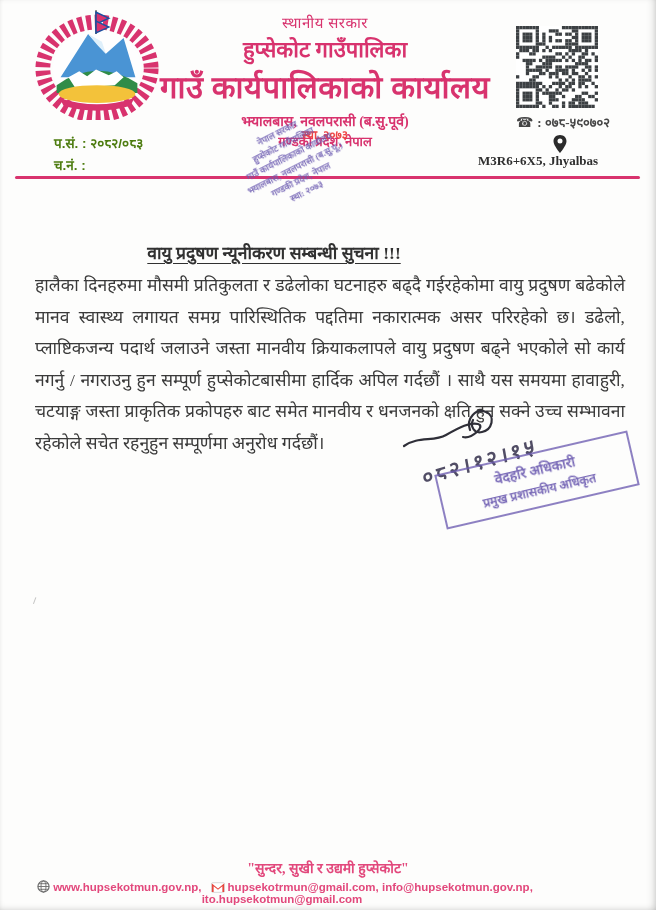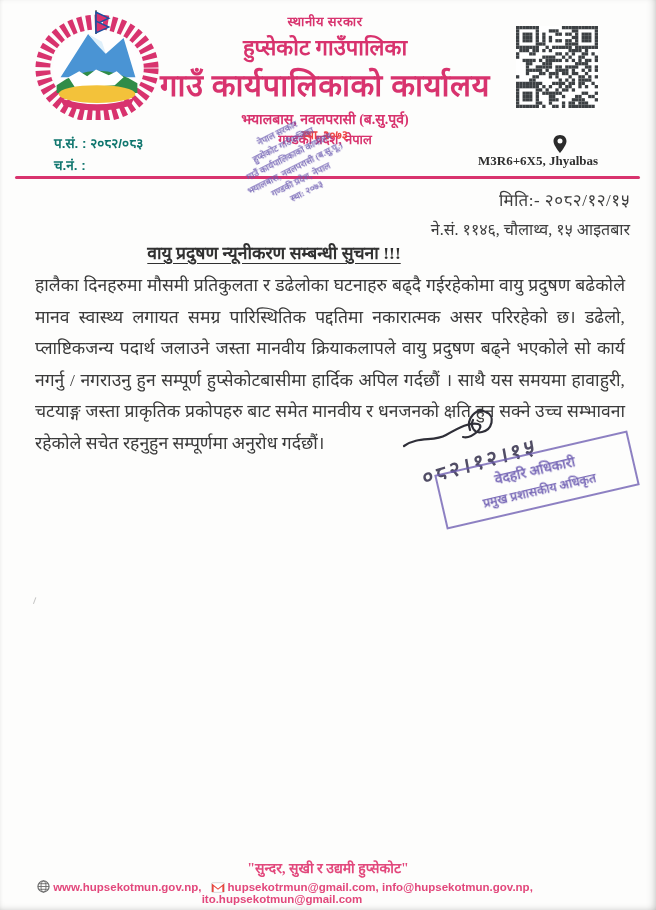--- a/index.html
+++ b/index.html
@@ -5,34 +5,34 @@
   html,body{margin:0;padding:0;background:#e9e9e7;}
   .page{
     position:relative;width:656px;height:910px;margin:0 auto;
     background:#fdfdfc;overflow:hidden;
     font-family:"Liberation Serif","DejaVu Serif",serif;
     box-shadow:inset -6px 0 10px -6px rgba(0,0,0,.25), inset 0 -4px 8px -5px rgba(0,0,0,.18), inset 2px 0 6px -5px rgba(0,0,0,.15);
   }
   
   .emblem{position:absolute;left:33px;top:6px;width:128px;height:114px;}
   .hblock{position:absolute;left:120px;top:12px;width:410px;text-align:center;color:#d8336e;}
-  .h-gov{font-size:13px;font-weight:bold;letter-spacing:.5px;}
+  .h-gov{font-size:15px;font-weight:normal;letter-spacing:.5px;}
   .h-muni{font-size:22px;font-weight:bold;margin-top:1px;}
   .h-office{font-size:31px;font-weight:bold;margin-top:2px;letter-spacing:.5px;}
   .h-addr1{font-size:14px;font-weight:bold;margin-top:4px;}
   .h-addr2{font-size:13px;font-weight:bold;margin-top:2px;}
   .h-est{position:absolute;left:120px;top:126px;width:410px;text-align:center;font-size:12px;font-weight:bold;color:#ef4444;}
   .qr{position:absolute;left:516px;top:26px;width:82px;height:82px;background:#fff;}
   .qr svg{width:82px;height:82px;fill:#3c4043;}
   .phone-row{position:absolute;left:488px;top:113px;width:150px;text-align:center;font-size:13px;font-weight:bold;color:#454545;}
   .phone-row .glyph{font-family:"DejaVu Sans",sans-serif;font-size:14px;margin-right:4px;}
   .pin{position:absolute;left:553px;top:135px;width:14px;height:18px;}
   .pluscode{position:absolute;left:478px;top:153px;width:170px;font-size:13px;font-weight:bold;color:#2e2e2e;}
   
-  .refs{position:absolute;left:54px;top:133px;font-size:13.5px;font-weight:bold;color:#0f766e;line-height:22px;font-family:"Liberation Sans","DejaVu Sans",sans-serif;}
+  .refs{position:absolute;left:54px;top:133px;font-size:13.5px;font-weight:bold;color:#4d7c0f;line-height:22px;font-family:"Liberation Sans","DejaVu Sans",sans-serif;}
   .rule{position:absolute;left:15px;top:176px;width:625px;height:3px;background:#d8336e;border-radius:2px;}
   .roundstamp{
     position:absolute;left:224px;top:122px;width:150px;height:108px;
     transform:rotate(-27deg);color:#6b5ab0;opacity:.85;text-align:center;
     font-size:9px;font-weight:bold;line-height:13px;
     filter:blur(.4px);pointer-events:none;
   }
   .date-block{position:absolute;right:26px;top:188px;text-align:right;color:#3d3d3d;}
   .date-line1{font-size:17px;letter-spacing:.5px;}
   .date-line2{font-size:16px;margin-top:7px;}
@@ -416,20 +416,23 @@
         <rect x="68" y="96" width="4" height="4"></rect>
         <rect x="72" y="96" width="4" height="4"></rect>
         <rect x="76" y="96" width="4" height="4"></rect>
         <rect x="80" y="96" width="4" height="4"></rect>
         <rect x="84" y="96" width="4" height="4"></rect>
         <rect x="88" y="96" width="4" height="4"></rect>
         <rect x="92" y="96" width="4" height="4"></rect>
       </svg>
   </div>
 
+  <div class="phone-row">
+    <span class="glyph">☎</span><span>: ०७८-५९०७०२</span>
+  </div>
   <svg class="pin" viewBox="0 0 14 18" aria-hidden="true">
     <path d="M7 0 C3 0 0.5 2.8 0.5 6.2 C0.5 10.5 7 18 7 18 C7 18 13.5 10.5 13.5 6.2 C13.5 2.8 11 0 7 0 Z M7 8.6 A2.5 2.5 0 1 1 7 3.6 A2.5 2.5 0 0 1 7 8.6 Z" fill="#2b2b2b"></path>
   </svg>
   <div class="pluscode">M3R6+6X5, Jhyalbas</div>
 
   <div class="refs">
     <div>प.सं. : २०८२/०८३</div>
     <div>च.नं. :</div>
   </div>
 
@@ -437,24 +440,20 @@
 
   <div class="roundstamp">
     <div>नेपाल सरकार</div>
     <div>हुप्सेकोट गाउँपालिका</div>
     <div>गाउँ कार्यपालिकाको कार्यालय</div>
     <div>झ्यालबास, नवलपरासी (ब.सु.पू.)</div>
     <div>गण्डकी प्रदेश, नेपाल</div>
     <div>स्था: २०७३</div>
   </div>
 
-  <div class="date-block">
-    <div class="date-line1">मिति:- २०८२/१२/१५</div>
-    <div class="date-line2">ने.सं. ११४६, चौलाथ्व, १५ आइतबार</div>
-  </div>
 
   <div class="subject">
     <span>वायु प्रदुषण न्यूनीकरण सम्बन्धी सुचना !!!</span>
   </div>
 
   <div class="bodytext">हालैका दिनहरुमा मौसमी प्रतिकुलता र डढेलोका घटनाहरु बढ्दै गईरहेकोमा वायु प्रदुषण बढेकोले मानव स्वास्थ्य लगायत समग्र पारिस्थितिक पद्दतिमा नकारात्मक असर परिरहेको छ।  डढेलो, प्लाष्टिकजन्य पदार्थ जलाउने जस्ता मानवीय क्रियाकलापले वायु प्रदुषण बढ्ने भएकोले सो कार्य नगर्नु / नगराउनु हुन सम्पूर्ण हुप्सेकोटबासीमा हार्दिक अपिल गर्दछौं ।  साथै यस समयमा हावाहुरी, चटयाङ्ग जस्ता प्राकृतिक प्रकोपहरु बाट समेत मानवीय र धनजनको क्षति हुन सक्ने उच्च सम्भावना रहेकोले सचेत रहनुहुन सम्पूर्णमा अनुरोध गर्दछौं।</div>
 
   <svg class="sig" viewBox="0 0 120 58" aria-hidden="true">
     <path d="M4 40 C18 30 34 36 46 29 C60 21 70 16 78 18 C86 20 72 33 63 31" fill="none" stroke="#2f2f38" stroke-width="2.2" stroke-linecap="round"></path>
     <path d="M70 24 C66 12 76 2 86 6 C96 10 92 24 82 26 C74 28 70 20 73 14" fill="none" stroke="#2f2f38" stroke-width="2.2" stroke-linecap="round"></path>

